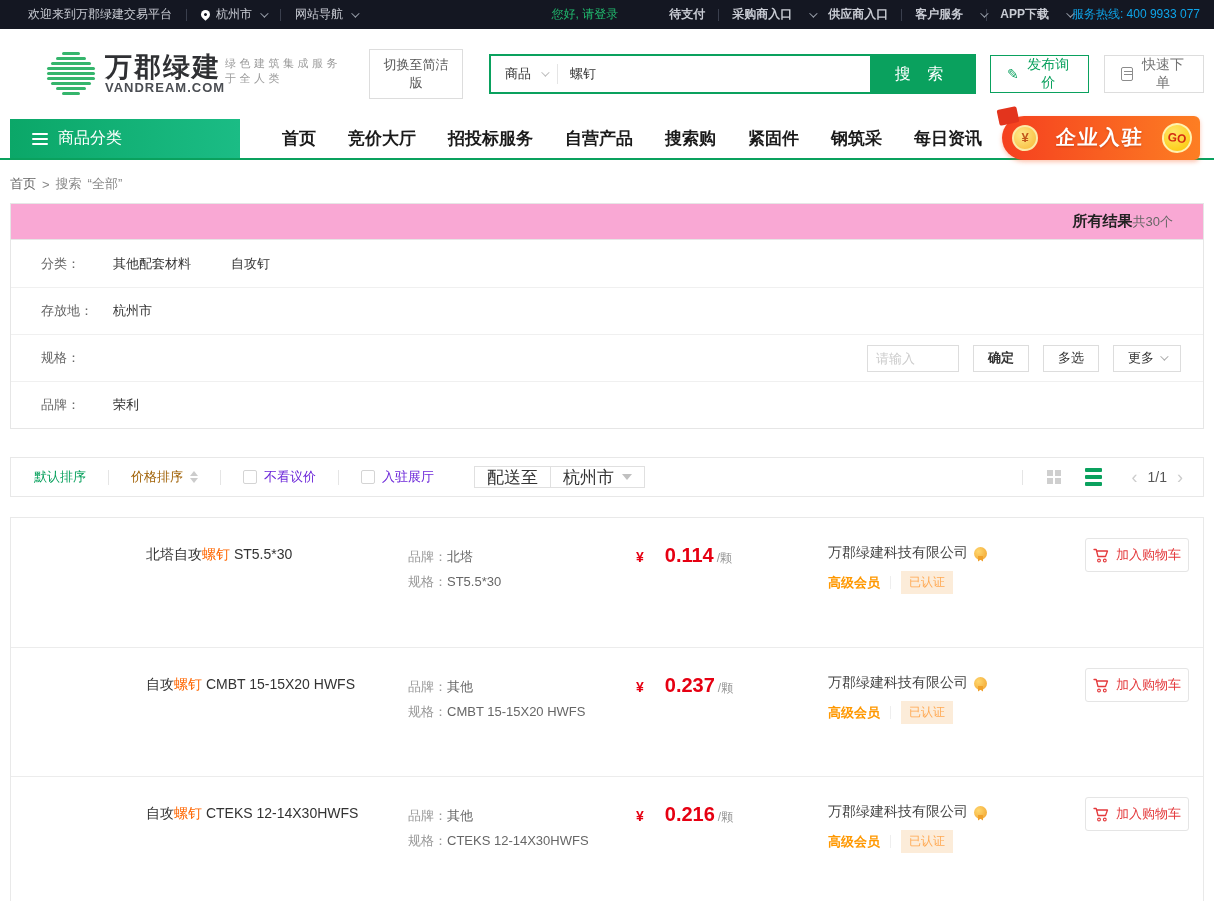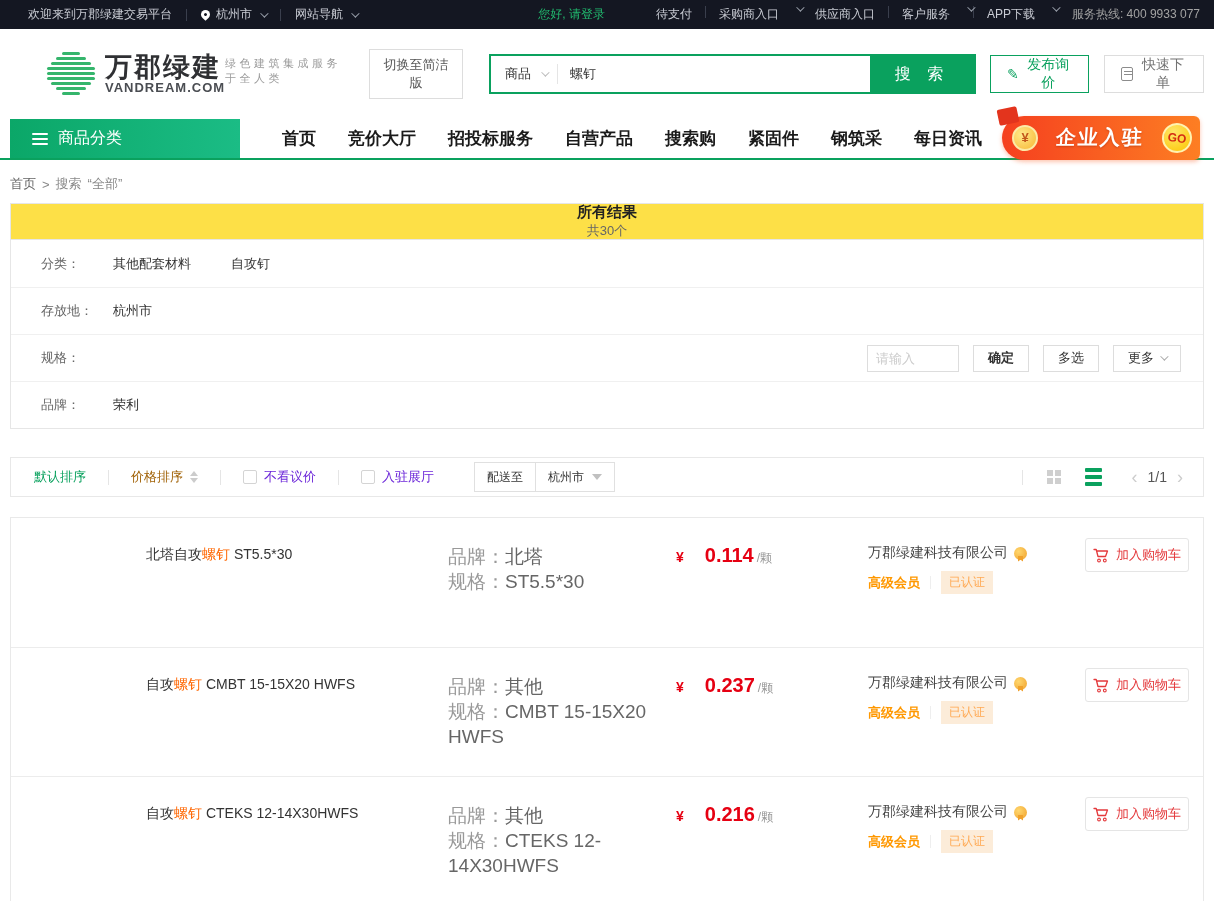--- a/index.html
+++ b/index.html
@@ -6,25 +6,25 @@
   body { width:1214px; background:#fff; font-family:"Liberation Sans","DejaVu Sans",sans-serif; color:#333; }
 
   
   .topbar { height:29px; background:#141722; font-size:12px; color:#c9ccd4; }
   .topbar-inner { height:100%; padding:0 14px 0 28px; display:flex; align-items:center; }
   .topbar .sep { width:1px; height:12px; background:#3a3f4d; margin:0 14px; }
   .top-item { display:flex; align-items:center; gap:4px; cursor:pointer; }
   .chev { display:inline-block; width:6px; height:6px; border-right:1px solid #9aa0ab; border-bottom:1px solid #9aa0ab; transform:rotate(45deg) translateY(-2px); margin-left:4px; }
   .topbar-right { margin-left:auto; display:flex; align-items:center; }
   .greeting { color:#21ba6e; font-weight:normal; margin-right:38px; cursor:pointer; }
-  .top-link { display:flex; align-items:flex-start; cursor:pointer; }
+  .top-link { display:flex; align-items:center; cursor:pointer;font-weight:bold; }
   .top-link + .top-link { }
   .top-link .lbl { padding:0 13px; }
   .top-link .divider { width:1px; height:12px; background:#3a3f4d; }
-  .hotline { margin-left:14px; color:#a3a3a3; }
+  .hotline { color:#0ea5e9; }
   .pin { display:inline-block; width:9px; height:9px; background:#fff; border-radius:50% 50% 50% 0; transform:rotate(-45deg); position:relative; margin-right:2px; }
   .pin::after { content:""; position:absolute; left:3px; top:3px; width:3px; height:3px; border-radius:50%; background:#141722; }
 
   
   .header { height:90px; display:flex; align-items:center; padding:0 10px; }
   .logo-wrap { margin-left:35px; display:flex; cursor:pointer; }
   .logo-top { display:flex; align-items:center; gap:8px; }
   .logo-text .cn { font-size:27px; font-weight:bold; color:#2f3033; letter-spacing:2px; line-height:26px; }
   .logo-text .en { font-size:13px; font-weight:bold; color:#4a4d52; letter-spacing:1px; }
   .logo-slogan { font-size:11px; color:#9b9b9b; letter-spacing:3.5px; margin-top:5px; }
@@ -54,21 +54,21 @@
   .banner-gift { position:absolute; left:-4px; top:-8px; width:20px; height:16px; background:#e3341d; border-radius:2px; transform:rotate(-12deg); }
   .banner-text { flex:1; text-align:center; color:#fff; font-size:20px; font-weight:bold; letter-spacing:2px; text-shadow:0 1px 2px rgba(160,40,0,.5); transform:skewX(-4deg); }
   .banner-go { width:30px; height:30px; border-radius:50%; background:radial-gradient(circle at 35% 30%,#ffe76a,#fcc500); border:2px solid #fff3b0; color:#d42b12; font-size:12px; font-weight:bold; display:flex; align-items:center; justify-content:center; margin-right:8px; transform:rotate(8deg); }
 
   
   .content { width:1194px; margin:0 10px; }
   .breadcrumb { margin:15px 0 10px; font-size:13px; color:#888; display:flex; gap:6px; align-items:center; }
   .breadcrumb .bc-home { cursor:pointer; color:#666; }
 
   .filter-box { border:1px solid #e6e6e6; }
-  .results-head { height:36px; background:#fde047; display:flex; align-items:center; justify-content:center; padding:0 30px; border-bottom:1px solid #e6e6e6;flex-direction:column; }
+  .results-head { height:36px; background:#f9a8d4; display:flex; align-items:center; justify-content:flex-end; padding:0 30px; border-bottom:1px solid #e6e6e6; }
   .results-title { font-size:15px; font-weight:bold; color:#222; }
   .results-count { font-size:13px; color:#666; font-weight:normal; }
   .filter-row { min-height:47px; display:flex; align-items:center; padding:0 22px 0 30px; }
   .filter-row + .filter-row { border-top:1px solid #f0f0f0; }
   .f-label { width:72px; font-size:13px; color:#666; flex-shrink:0; }
   .f-options { display:flex; align-items:center; flex-wrap:wrap; }
   .f-option { font-size:13px; color:#333; margin-right:40px; cursor:pointer; white-space:nowrap; }
   .spec-controls { margin-left:auto; display:flex; align-items:center; gap:14px; }
   .spec-input { width:92px; height:27px; border:1px solid #ddd; font-size:13px; padding:0 8px; outline:none; color:#333; font-family:inherit; }
   .spec-input::placeholder { color:#ccc; }
@@ -80,39 +80,39 @@
   .sortbar { margin-top:28px; height:40px; border:1px solid #e8e8e8; display:flex; align-items:center; padding-left:23px; }
   .sort-default { font-size:13px; color:#0aa15e; cursor:pointer; }
   .v-sep { width:1px; height:15px; background:#e5e5e5; margin:0 22px; }
   .sort-price { font-size:13px; color:#a16207; display:flex; align-items:center; gap:7px; cursor:pointer; }
   .arrows { display:flex; flex-direction:column; gap:2px; }
   .arrows i { display:block; width:0; height:0; border-left:4px solid transparent; border-right:4px solid transparent; }
   .arrows .up { border-bottom:5px solid #ccc; }
   .arrows .dn { border-top:5px solid #ccc; }
   .chk-group { display:flex; align-items:center; gap:7px; font-size:13px; color:#6d28d9; cursor:pointer; }
   .chk { width:14px; height:14px; border:1px solid #d4d4d4; border-radius:2px; background:#fff; }
-  .delivery { margin-left:40px; height:30px; border:1px solid #e0e0e0; display:flex; align-items:stretch; font-size:12px; color:#333; }
+  .delivery { margin-left:40px; height:22px; border:1px solid #e0e0e0; display:flex; align-items:stretch; font-size:17px; color:#333; }
   .delivery .cell { display:flex; align-items:center; padding:0 12px; cursor:pointer; }
   .delivery .cell.first { border-right:1px solid #e0e0e0; }
   .tri-dn { width:0; height:0; border-left:5px solid transparent; border-right:5px solid transparent; border-top:6px solid #c0c0c0; margin-left:8px; }
   .sort-right { margin-left:auto; display:flex; align-items:center; margin-right:20px; }
   .grid-icon { width:14px; height:14px; display:grid; grid-template-columns:6px 6px; grid-gap:2px; cursor:pointer; margin-right:24px; }
   .grid-icon span { width:6px; height:6px; background:#cfcfcf; }
   .list-icon { display:flex; flex-direction:column; gap:3px; cursor:pointer; margin-right:30px; }
   .list-icon span { width:17px; height:4px; background:#0aa15e; border-radius:1px; }
   .pager { display:flex; align-items:center; gap:10px; font-size:14px; color:#555; }
   .pager .pg-prev, .pager .pg-next { font-size:18px; color:#ccc; cursor:pointer; line-height:1; }
 
   
   .products-box { margin-top:20px; border:1px solid #e9e9e9; }
   .prod-row { height:129px; display:flex; padding:26px 14px 0 135px; }
   .prod-row + .prod-row { border-top:1px solid #ececec; }
   .p-title { width:262px; font-size:14px; color:#333; font-weight:500; line-height:20px; padding-right:14px; cursor:pointer; }
   .p-title .hl { color:#ff6600; }
-  .p-details { width:228px; font-size:19px; line-height:25px;margin-left:40px; }
+  .p-details { width:228px; font-size:13px; line-height:25px; }
   .p-details .dlab { color:#999; }
   .p-details .dval { color:#666; }
   .p-price { width:192px; color:#e60012; }
   .p-price .cur { font-size:14px; font-weight:bold; }
   .p-price .val { font-size:20px; font-weight:bold; margin-left:21px; }
   .p-price .unit { font-size:12px; color:#999; font-weight:normal; margin-left:3px; }
   .p-seller { flex:1; }
   .seller-name { font-size:14px; color:#444; display:flex; align-items:center; gap:6px; cursor:pointer; }
   .medal { width:13px; height:13px; border-radius:50%; background:radial-gradient(circle at 35% 35%,#ffd76e,#f0a12c); position:relative; flex-shrink:0; }
   .medal::after { content:""; position:absolute; left:4px; top:9px; width:5px; height:6px; background:#f0a12c; clip-path:polygon(0 0,100% 0,100% 100%,50% 70%,0 100%); }

